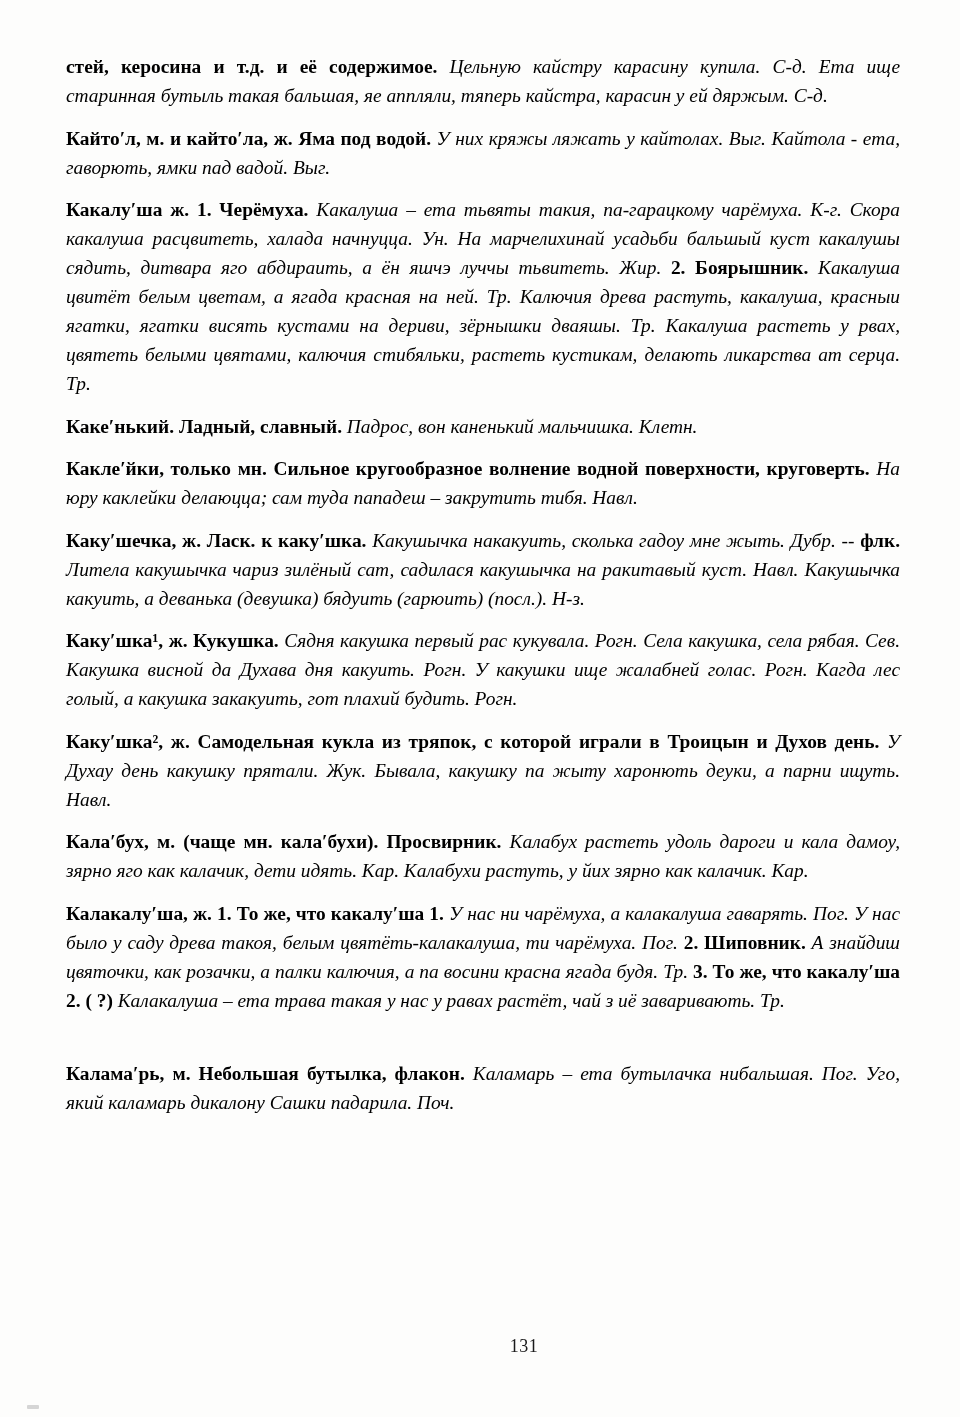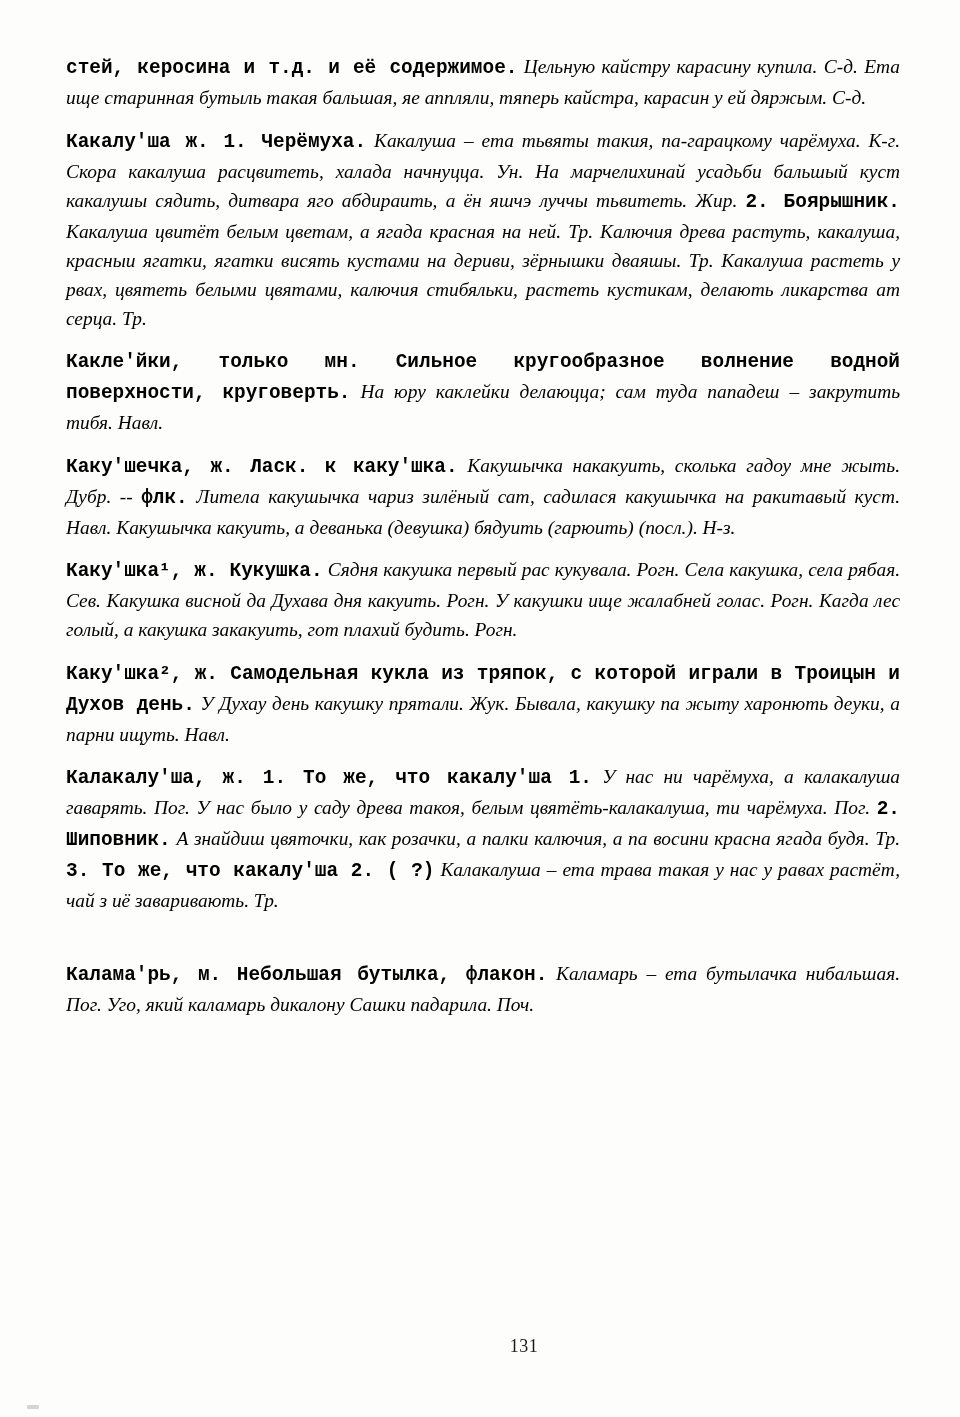--- a/index.html
+++ b/index.html
@@ -29,21 +29,20 @@
     text-justify: inter-word;
     color: #000000;
     margin: 0 0 13.5px 0;
     hyphens: manual;
     -webkit-hyphens: manual;
   }
   .entry:last-of-type { margin-bottom: 0; margin-top: 44px; }
   .b {
     font-weight: bold;
     font-style: normal;
-    font-family: Liberation Mono, monospace;
   }
   .i {
     font-style: italic;
     font-weight: normal;
   }
   .pagenum {
     position: absolute;
     left: 0;
     top: 1336px;
     width: 960px;
@@ -67,34 +66,37 @@
 </head>
 <body>
 
 <div class="page">
 
   <div class="content">
 
     <p class="entry"><span class="b">стей, керосина и т.д. и её содержимое.</span><span class="i"> Цельную кайстру карасину купила. С-д. Ета ище старинная бутыль такая бальшая, яе аппляли, тяперь кайстра, карасин у ей дяржым. С-д.</span></p>
 
 
+    <p class="entry"><span class="b">Кайто′л, м. и кайто′ла, ж. Яма под водой.</span><span class="i"> У них кряжы ляжать у кайтолах. Выг. Кайтола - ета, гаворють, ямки пад вадой. Выг.</span></p>
 
     <p class="entry"><span class="b">Какалу′ша ж. 1. Черёмуха.</span><span class="i"> Какалуша – ета тьвяты такия, па-гарацкому чарёмуха. К-г. Скора какалуша расцвитеть, халада начнуцца. Ун. На марчелихинай усадьби бальшый куст какалушы сядить, дитвара яго абдираить, а ён яшчэ луччы тьвитеть. Жир. </span><span class="b">2. Боярышник.</span><span class="i"> Какалуша цвитёт белым цветам, а ягада красная на ней. Тр. Калючия древа растуть, какалуша, красныи ягатки, ягатки висять кустами на дериви, зёрнышки дваяшы. Тр. Какалуша растеть у рвах, цвятеть белыми цвятами, калючия стибяльки, растеть кустикам, делають ликарства ат серца. Тр.</span></p>
 
+    <p class="entry"><span class="b">Каке′нький. Ладный, славный.</span><span class="i"> Падрос, вон каненький мальчишка. Клетн.</span></p>
 
     <p class="entry"><span class="b">Какле′йки, только мн. Сильное кругообразное волнение водной поверхности, круговерть.</span><span class="i"> На юру каклейки делаюцца; сам туда пападеш – закрутить тибя. Навл.</span></p>
 
 
 
     <p class="entry"><span class="b">Каку′шечка, ж. Ласк. к каку′шка.</span><span class="i"> Какушычка накакуить, сколька гадоу мне жыть. Дубр. -- </span><span class="b">флк.</span><span class="i"> Литела какушычка чариз зилёный сат, садилася какушычка на ракитавый куст. Навл. Какушычка какуить, а деванька (девушка) бядуить (гарюить) (посл.). Н-з.</span></p>
 
     <p class="entry"><span class="b">Каку′шка¹, ж. Кукушка.</span><span class="i"> Сядня какушка первый рас кукувала. Рогн. Села какушка, села рябая. Сев. Какушка висной да Духава дня какуить. Рогн. У какушки ище жалабней голас. Рогн. Кагда лес голый, а какушка закакуить, гот плахий будить. Рогн.</span></p>
 
     <p class="entry"><span class="b">Каку′шка², ж. Самодельная кукла из тряпок, с которой играли в Троицын и Духов день.</span><span class="i"> У Духау день какушку прятали. Жук. Бывала,  какушку па жыту харонють деуки, а парни ищуть. Навл.</span></p>
 
+    <p class="entry"><span class="b">Кала′бух, м. (чаще мн. кала′бухи). Просвирник.</span><span class="i"> Калабух растеть удоль дароги и кала дамоу, зярно яго как калачик, дети идять. Кар. Калабухи растуть, у йих зярно как калачик. Кар.</span></p>
 
     <p class="entry"><span class="b">Калакалу′ша, ж. 1. То же, что какалу′ша 1.</span><span class="i"> У нас ни чарёмуха, а калакалуша гаварять. Пог. У нас было у саду древа такоя, белым цвятёть-калакалуша, ти чарёмуха. Пог. </span><span class="b">2. Шиповник.</span><span class="i"> А знайдиш цвяточки, как розачки, а палки калючия, а па восини красна ягада будя. Тр. </span><span class="b">3. То же, что какалу′ша 2. ( ?)</span><span class="i"> Калакалуша – ета трава такая у нас у равах растёт, чай з иё заваривають. Тр.</span></p>
 
     <p class="entry"><span class="b">Калама′рь, м. Небольшая бутылка, флакон.</span><span class="i"> Каламарь – ета бутылачка нибальшая. Пог. Уго, який каламарь дикалону Сашки падарила. Поч.</span></p>
 
   </div>
 
   <div class="pagenum">131</div>
 
   <div class="scan-speck"></div>

